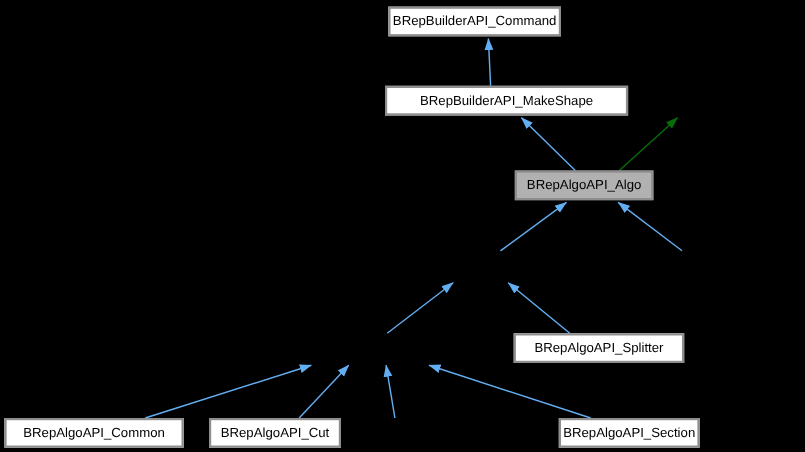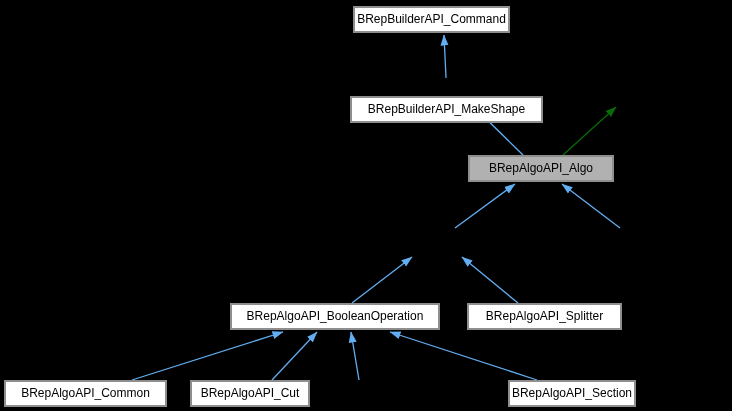--- a/index.html
+++ b/index.html
@@ -67,21 +67,20 @@
     <line x1="620" y1="228" x2="562" y2="184" stroke="#62aef2" marker-end="url(#arrow-blue)"></line>
     <line x1="352" y1="303" x2="412" y2="257" stroke="#62aef2" marker-end="url(#arrow-blue)"></line>
     <line x1="518" y1="303" x2="462" y2="257" stroke="#62aef2" marker-end="url(#arrow-blue)"></line>
     <line x1="132" y1="380" x2="283" y2="332" stroke="#62aef2" marker-end="url(#arrow-blue)"></line>
     <line x1="272" y1="380" x2="317" y2="332" stroke="#62aef2" marker-end="url(#arrow-blue)"></line>
     <line x1="359" y1="380" x2="351" y2="332" stroke="#62aef2" marker-end="url(#arrow-blue)"></line>
     <line x1="537" y1="380" x2="390" y2="332" stroke="#62aef2" marker-end="url(#arrow-blue)"></line>
   </svg>
 
   <div class="node" style="left:353px; top:6px;   width:157px">BRepBuilderAPI_Command</div>
-  <div class="node" style="left:350px; top:96px;  width:193px">BRepBuilderAPI_MakeShape</div>
-  <div class="node highlight" style="left:468px; top:155px; width:146px">BRepAlgoAPI_Algo</div>
-  <div class="node" style="left:230px; top:303px; width:210px">BRepAlgoAPI_BooleanOperation</div>
+  <div class="node" style="left:350px; top:78px;  width:221px">BRepBuilderAPI_MakeShape</div>
+  <div class="node highlight" style="left:468px; top:155px; width:126px">BRepAlgoAPI_Algo</div>
   <div class="node" style="left:467px; top:303px; width:155px">BRepAlgoAPI_Splitter</div>
   <div class="node" style="left:4px;   top:380px; width:163px">BRepAlgoAPI_Common</div>
   <div class="node" style="left:190px; top:380px; width:120px">BRepAlgoAPI_Cut</div>
   <div class="node" style="left:508px; top:380px; width:128px">BRepAlgoAPI_Section</div>
 
 </div>
 
 </body></html>

